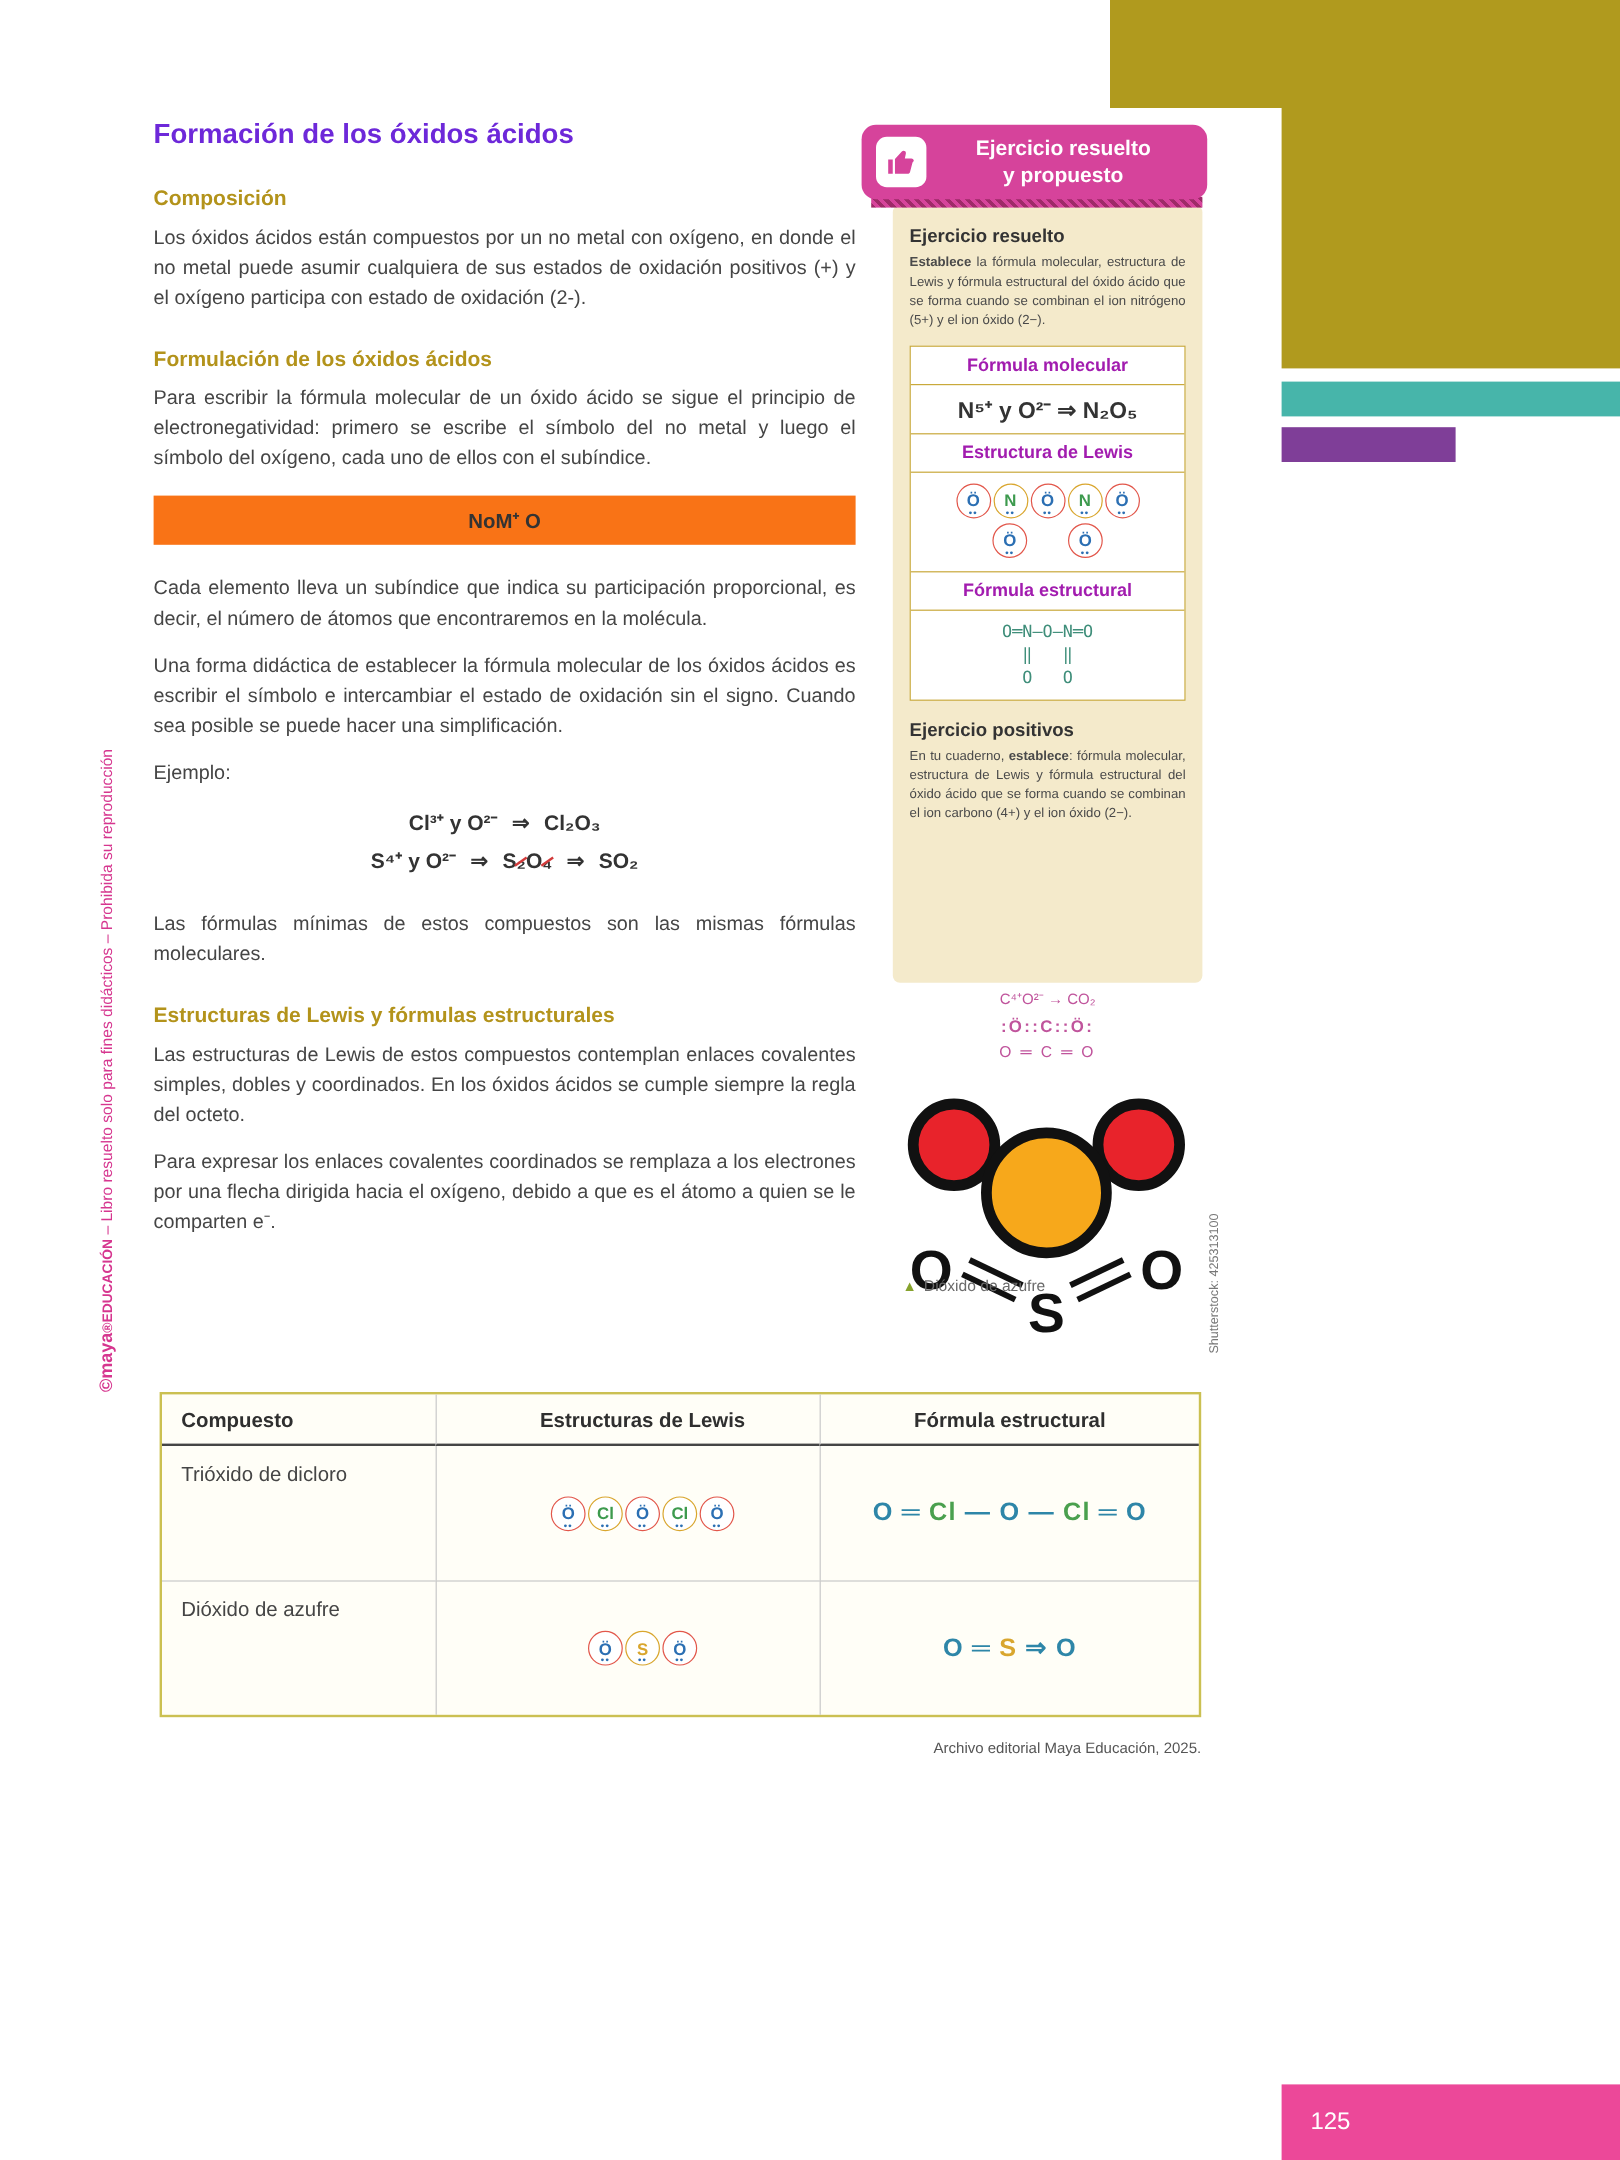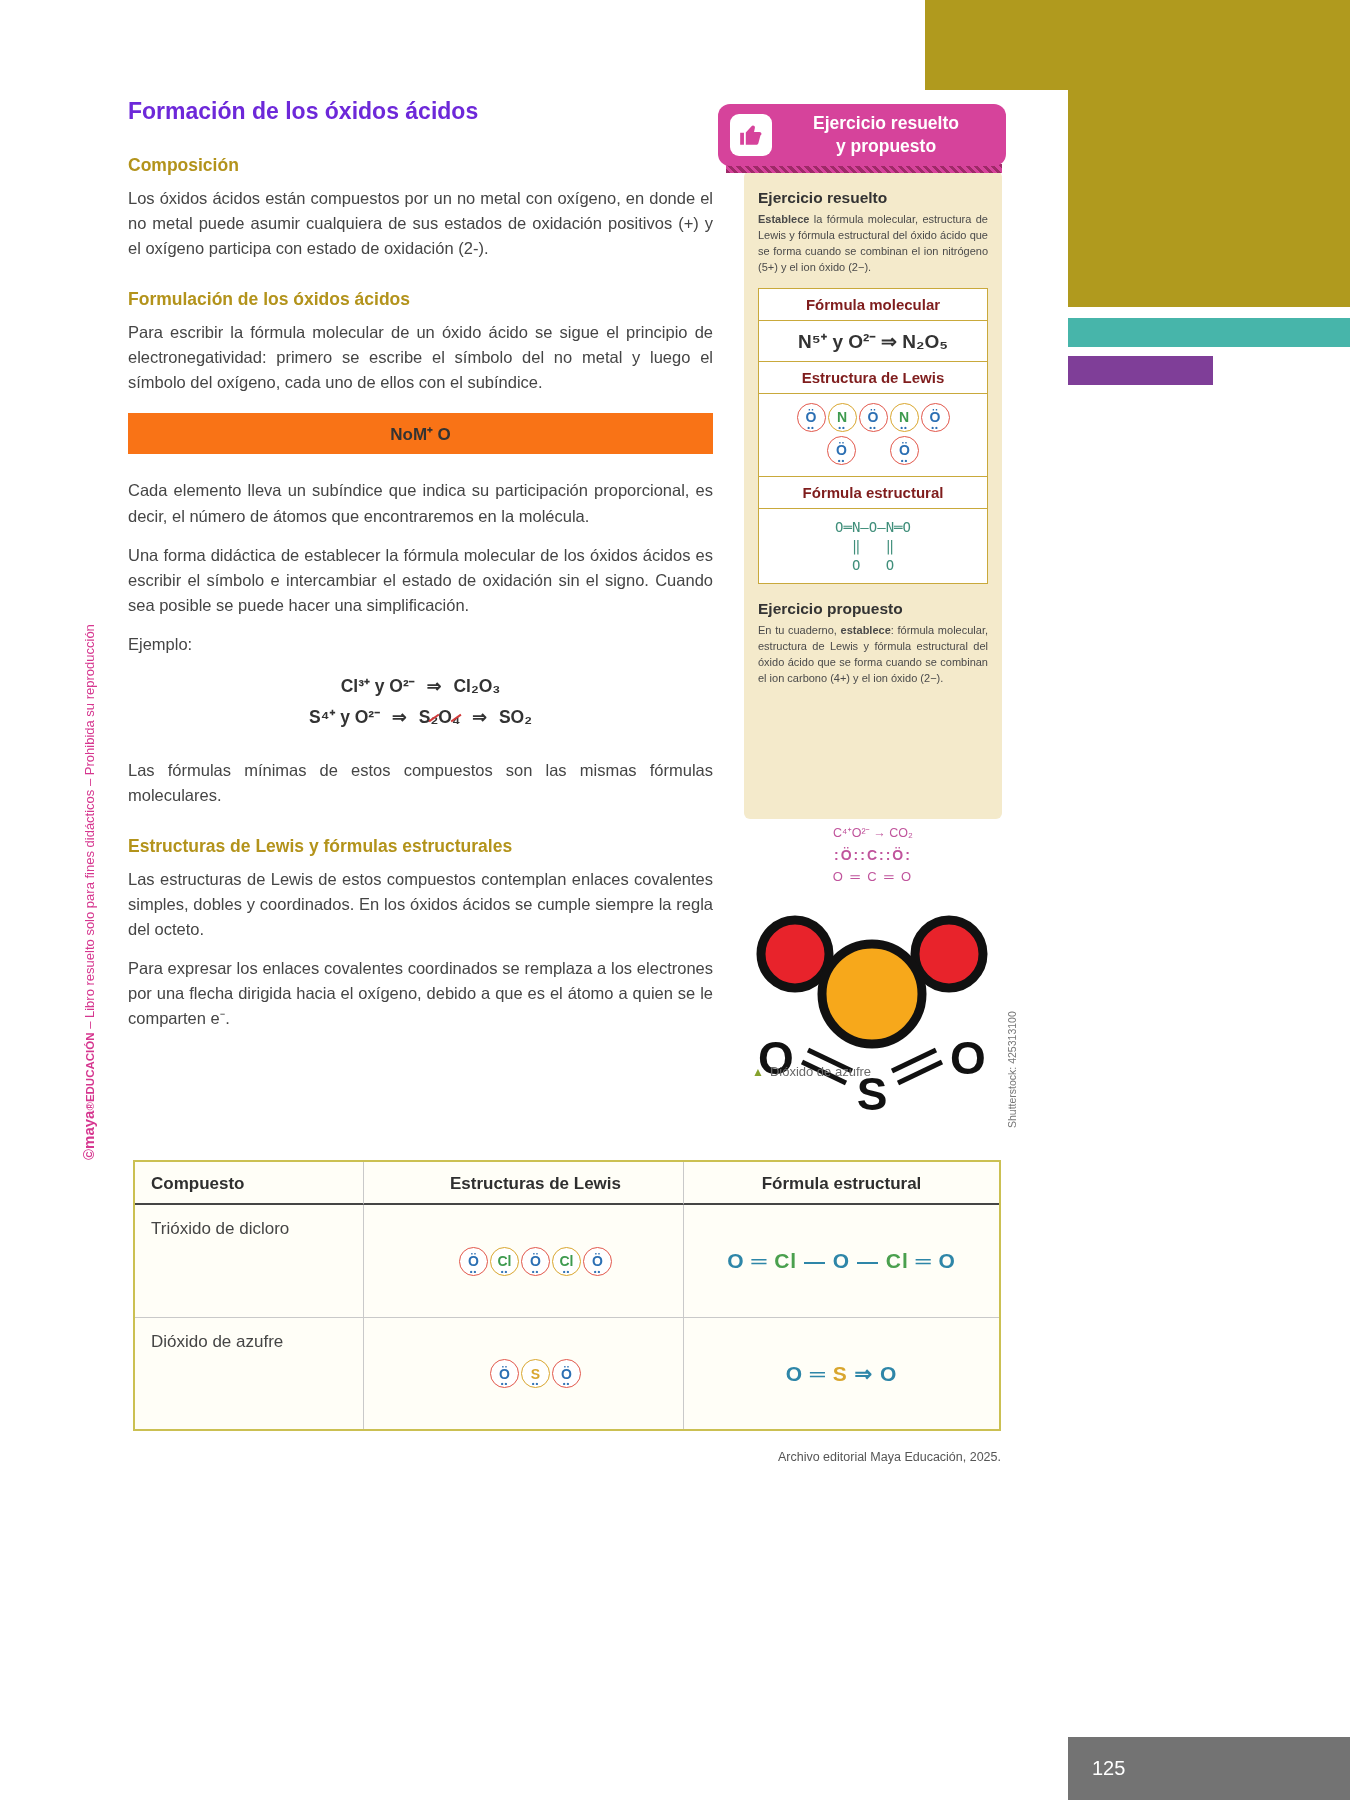--- a/index.html
+++ b/index.html
@@ -7,21 +7,21 @@
     position:relative;width:1350px;height:1800px;background:#fff;
     font-family:"Liberation Sans",sans-serif;overflow:hidden;margin:0 auto;
   }
 
   
   .deco-gold-top{position:absolute;left:925px;top:0;width:425px;height:90px;background:#b09a1e;}
   .deco-gold-right{position:absolute;left:1068px;top:90px;width:282px;height:217px;background:#b09a1e;}
   .deco-teal{position:absolute;left:1068px;top:318px;width:282px;height:29px;background:#47b5aa;}
   .deco-purple{position:absolute;left:1068px;top:356px;width:145px;height:29px;background:#7f3e98;}
   .pagenum-block{
-    position:absolute;left:1068px;top:1737px;width:282px;height:63px;background:#737373;
+    position:absolute;left:1068px;top:1737px;width:282px;height:63px;background:#ec4899;
     display:flex;align-items:center;padding-left:24px;box-sizing:border-box;
     color:#fff;font-size:20px;
   }
 
   
   .edition-notice{
     position:absolute;left:80px;top:1160px;width:740px;
     transform:rotate(-90deg);transform-origin:0 0;
     color:#d6368f;font-size:13px;white-space:nowrap;
   }
@@ -77,21 +77,21 @@
   
   .panel{
     position:absolute;left:744px;top:171px;width:258px;height:648px;background:#f4eacb;
     border-radius:6px;padding:18px 14px 10px;box-sizing:border-box;overflow:hidden;
   }
   .panel h3{font-size:15.5px;color:#333;margin:0 0 5px;font-weight:bold;}
   .panel p{font-size:11px;line-height:1.45;margin:0 0 12px;color:#4a4a4a;text-align:justify;}
   .ex-table{background:#fff;border:1.5px solid #c9a93b;margin:4px 0 16px;}
   .ex-table .tcell{border-top:1.5px solid #c9a93b;padding:7px 4px;text-align:center;}
   .ex-table .tcell:first-child{border-top:none;}
-  .ex-table .thead{font-weight:bold;color:#7f1d1d;font-size:15px;text-align:center;}
+  .ex-table .thead{font-weight:bold;color:#a21caf;font-size:15px;text-align:center;}
   .ex-table .molrow{font-size:19px;color:#333;font-weight:bold;}
 
   .lewis-row{display:flex;justify-content:center;gap:2px;padding:2px 0;}
   .lewis-row2{display:flex;justify-content:center;gap:34px;padding:2px 0 4px;}
   .lewis-atom{
     width:29px;height:29px;border-radius:50%;display:flex;align-items:center;justify-content:center;
     font-weight:bold;font-size:14px;position:relative;background:#fff;box-sizing:border-box;flex:none;
   }
   .lewis-atom::after{
     content:"••";position:absolute;bottom:-1px;left:50%;transform:translateX(-50%);
@@ -231,21 +231,21 @@
         </div>
       </div>
       <div class="tcell thead">Fórmula estructural</div>
       <div class="tcell struct-wrap">
         <div class="struct-pre">O═N—O—N═O
   ‖   ‖
   O   O</div>
       </div>
     </div>
 
-    <h3>Ejercicio propuesto</h3>
+    <h3>Ejercicio positivos</h3>
     <p><span>En tu cuaderno, </span><b>establece</b><span>: fórmula molecular, estructura de Lewis y fórmula estructural del óxido ácido que se forma cuando se combinan el ion carbono (4+) y el ion óxido (2−).</span></p>
   </aside>
 
   <div class="co2-note">
     <div class="co2-l1">C⁴⁺O²⁻ → CO₂</div>
     <div class="co2-l2">:Ö::C::Ö:</div>
     <div class="co2-l3">O ═ C ═ O</div>
   </div>
 
   <svg class="so2" viewBox="0 0 244 232" aria-hidden="true">

